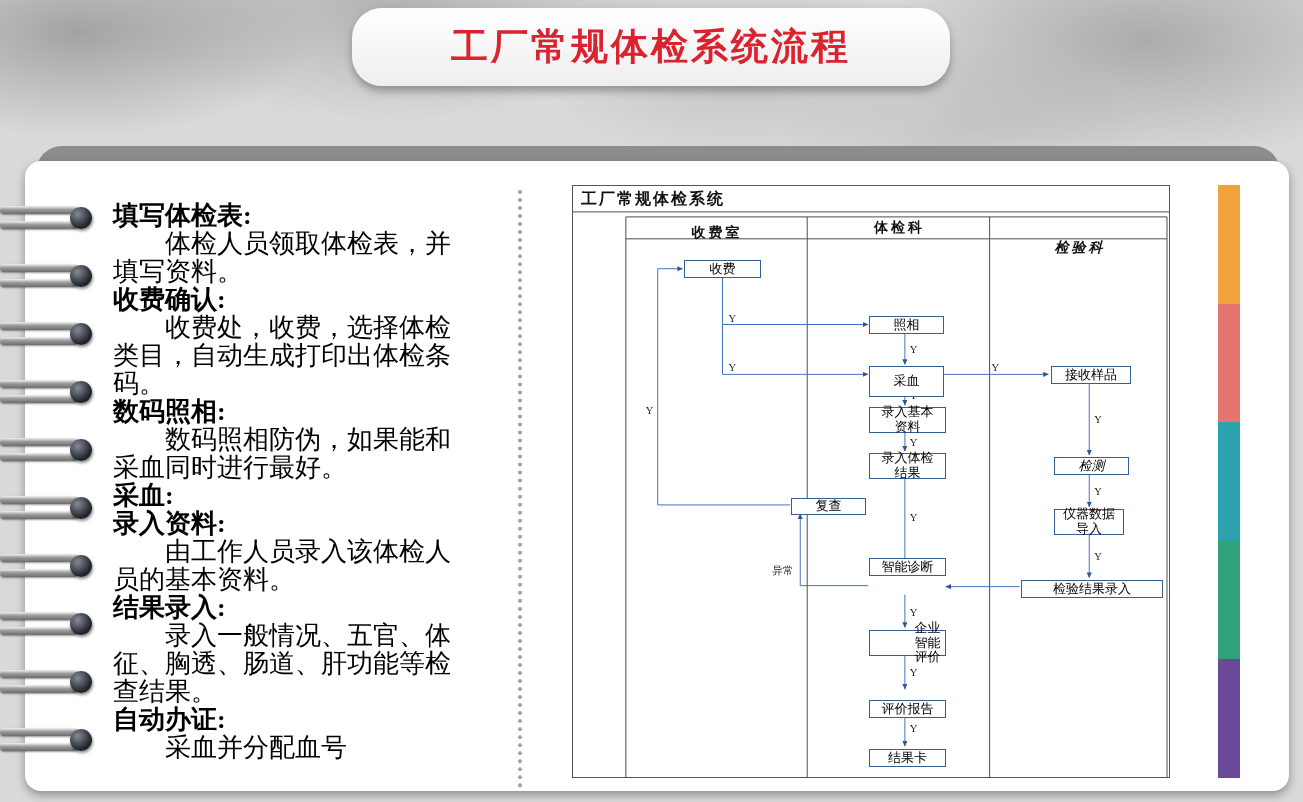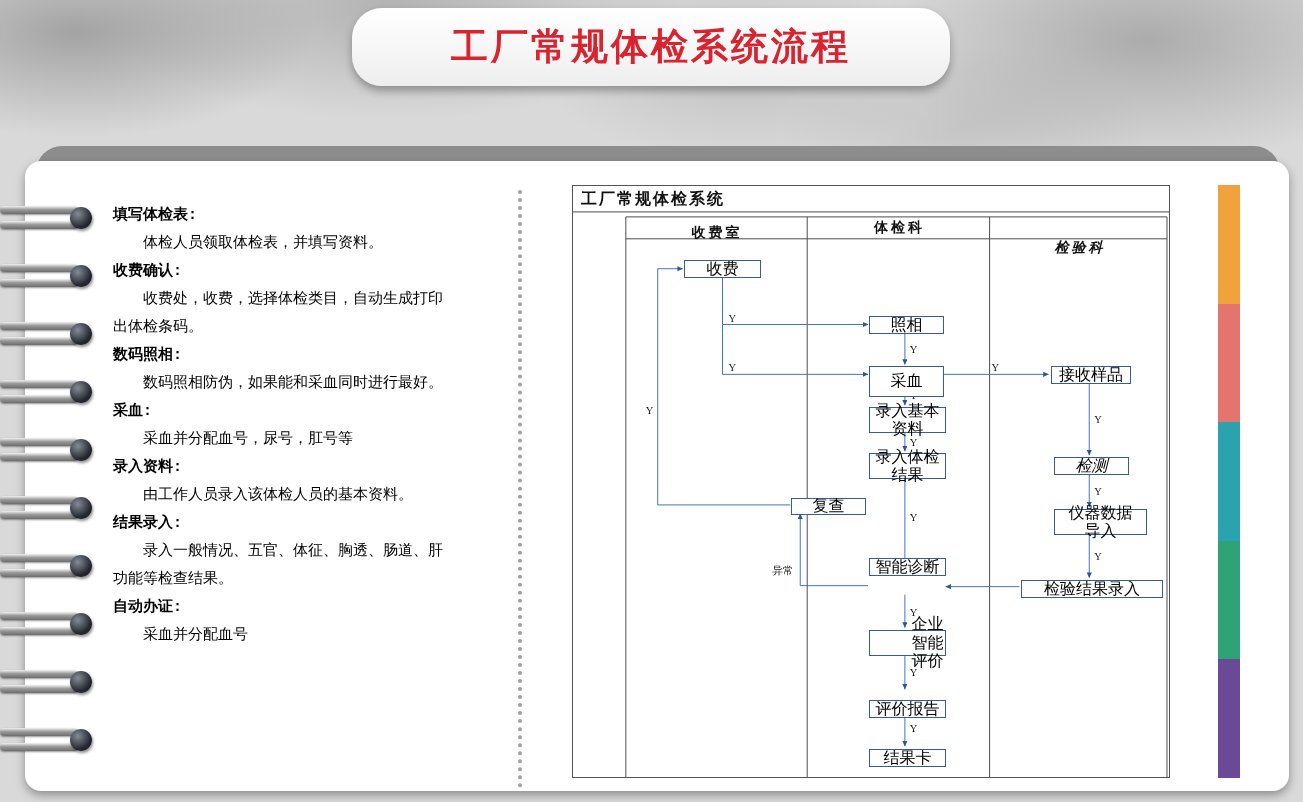--- a/index.html
+++ b/index.html
@@ -22,37 +22,37 @@
   .banner-text { font-weight:bold; font-size:37px; letter-spacing:3px; color:#d9232e; }
 
   .page-back { position:absolute; left:36px; top:146px; width:1244px; height:600px;
     background:#8d8d8d; border-radius:26px; z-index:0; }
   .page { position:absolute; left:25px; top:161px; width:1264px; height:630px;
     background:#ffffff; border-radius:16px; box-shadow:0 4px 10px rgba(0,0,0,.35); z-index:1; }
 
   .layer { position:absolute; inset:0; z-index:2; }
 
   .notes { position:absolute; left:113px; top:202px; width:342px;
-    font-family:Liberation Mono, monospace; font-size:15px; line-height:28px; color:#000; }
+    font-family:Liberation Serif, serif; font-size:26px; line-height:28px; color:#000; }
   .note-heading { font-weight:bold; }
   .note-body { text-indent:2em; }
 
   .divider { position:absolute; left:518px; top:190px; height:598px; width:0;
     border-left:4px dotted #a0a0a0; }
 
   .diagram { position:absolute; left:572px; top:185px; width:598px; height:593px;
     background:#fff; border:1px solid #555; }
   .diagram-title { position:absolute; left:8px; top:3px; font-family:"Liberation Serif", serif;
     font-weight:bold; font-size:16px; letter-spacing:2px; color:#111; }
   .diagram svg { position:absolute; left:0; top:0; width:100%; height:100%; }
   .lane-header { position:absolute; display:flex; align-items:center; justify-content:center;
     font-family:"Liberation Serif", serif; font-weight:bold; font-size:14px; letter-spacing:3px; color:#111; }
   .node { position:absolute; border:1px solid #365f91; background:#fff;
     display:flex; align-items:center; justify-content:center; text-align:center;
-    font-family:"Liberation Serif", serif; font-size:16px; line-height:1.15;
+    font-family:"Liberation Serif", serif; font-size:13px; line-height:1.15;
     white-space:pre-line; color:#000; }
   #edge-labels text { font-size:10.5px; fill:#1a1a1a; font-family:"Liberation Serif", serif; }
 
   .colorbar { position:absolute; left:1218px; top:185px; width:22px; height:593px;
     display:flex; flex-direction:column; }
   .colorbar .seg { flex:1; }
 
   .rings { position:absolute; inset:0; z-index:3; pointer-events:none; }
   .ring { position:absolute; left:0; width:96px; height:28px; }
   .ring .bar { position:absolute; left:0; width:78px; height:8px; border-radius:4px;
@@ -74,21 +74,20 @@
   <div class="layer">
 
     <div class="notes" id="notes">
         <div class="note-heading">填写体检表:</div>
         <div class="note-body">体检人员领取体检表，并填写资料。</div>
         <div class="note-heading">收费确认:</div>
         <div class="note-body">收费处，收费，选择体检类目，自动生成打印出体检条码。</div>
         <div class="note-heading">数码照相:</div>
         <div class="note-body">数码照相防伪，如果能和采血同时进行最好。</div>
         <div class="note-heading">采血:</div>
-        <div class="note-body">采血并分配血号，尿号，肛号等</div>
         <div class="note-heading">录入资料:</div>
         <div class="note-body">由工作人员录入该体检人员的基本资料。</div>
         <div class="note-heading">结果录入:</div>
         <div class="note-body">录入一般情况、五官、体征、胸透、肠道、肝功能等检查结果。</div>
         <div class="note-heading">自动办证:</div>
         <div class="note-body">采血并分配血号</div>
       </div>
 
     <div class="divider"></div>
 
@@ -159,21 +158,21 @@
           <div class="node" style="left: 296px; top: 267px; width: 77px; height: 26px; border-color: rgb(54, 95, 145);">录入体检
 结果</div>
           <div class="node" style="left: 218px; top: 312px; width: 75px; height: 17px; border-color: rgb(54, 95, 145);">复查</div>
           <div class="node" style="left: 296px; top: 372px; width: 77px; height: 18px; border-color: rgb(54, 95, 145);">智能诊断</div>
           <div class="node" style="left: 296px; top: 444px; width: 77px; height: 26px; border-color: rgb(54, 95, 145); padding-left: 40px;">企业智能
 评价</div>
           <div class="node" style="left: 296px; top: 506px; width: 77px; height: 18px; border-color: rgb(54, 95, 145); margin-top: 8px;">评价报告</div>
           <div class="node" style="left: 296px; top: 563px; width: 77px; height: 18px; border-color: rgb(54, 95, 145);">结果卡</div>
           <div class="node" style="left: 478px; top: 180px; width: 80px; height: 18px; border-color: rgb(54, 95, 145);">接收样品</div>
           <div class="node" style="left: 481px; top: 271px; width: 75px; height: 18px; border-color: rgb(54, 95, 145); font-style: italic;">检测</div>
-          <div class="node" style="left: 481px; top: 323px; width: 93px; height: 26px; border-color: rgb(54, 95, 145);">仪器数据
+          <div class="node" style="left: 481px; top: 323px; width: 70px; height: 26px; border-color: rgb(54, 95, 145);">仪器数据
 导入</div>
           <div class="node" style="left: 448px; top: 394px; width: 142px; height: 18px; border-color: rgb(54, 95, 145);">检验结果录入</div>
         </div>
     </div>
 
     <div class="colorbar" id="colorbar">
         <div class="seg" style="background: rgb(240, 163, 60);"></div>
         <div class="seg" style="background: rgb(228, 116, 110);"></div>
         <div class="seg" style="background: rgb(42, 163, 174);"></div>
         <div class="seg" style="background: rgb(47, 163, 119);"></div>

